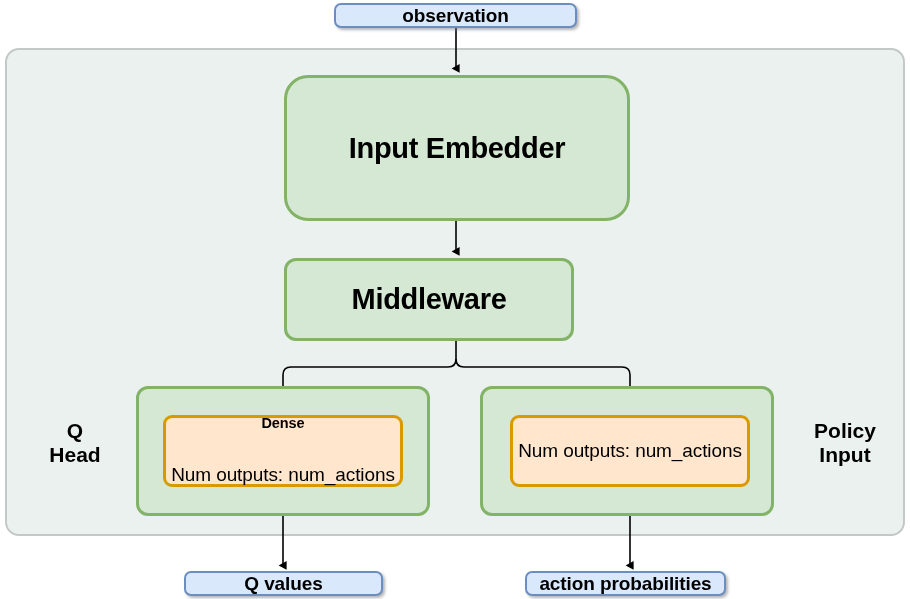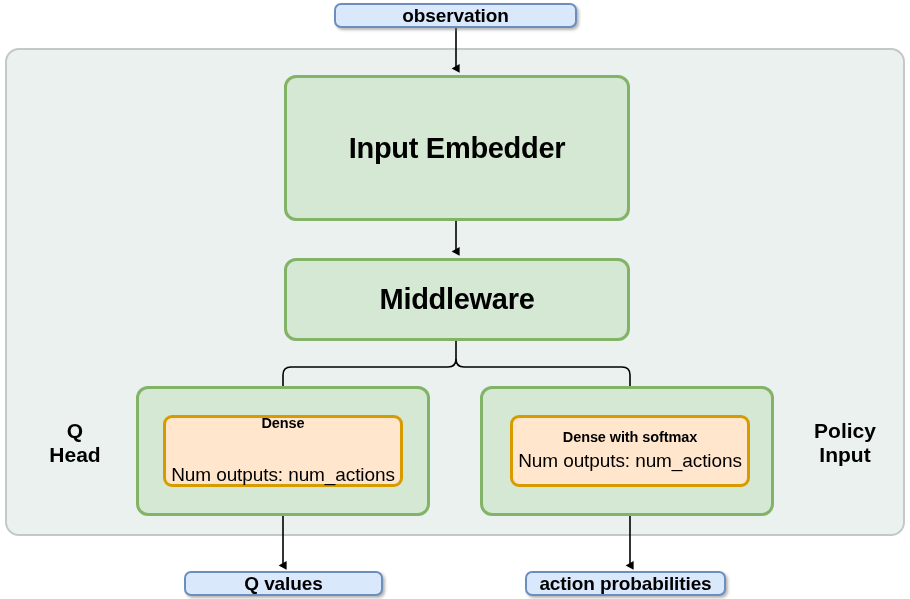--- a/index.html
+++ b/index.html
@@ -137,39 +137,38 @@
 
     <path d="M283,487 L283,566" stroke="#000000" stroke-width="1.6" fill="none" marker-end="url(#ah)"></path>
 
     <path d="M630,487 L630,566" stroke="#000000" stroke-width="1.6" fill="none" marker-end="url(#ah)"></path>
   </svg>
 
   <div class="node io-box" style="left:334px; top:3px; width:243px; height:25px;">
     <span>observation</span>
   </div>
 
-  <div class="node green-box" style="left:284px; top:75px; width:346px; height:146px;">
+  <div class="node green-box" style="left:284px; top:75px; width:346px; height:146px;border-radius:24px;">
     <span class="title">Input Embedder</span>
   </div>
 
-  <div class="node green-box" style="left:284px; top:258px; width:346px; height:83px;">
+  <div class="node green-box" style="left:284px; top:258px; width:290px; height:83px;">
     <span class="title">Middleware</span>
   </div>
 
   <div class="node head-box" style="left:136px; top:386px; width:294px; height:130px;"></div>
 
   <div class="node orange-box" style="left:163px; top:415px; width:240px; height:72px;gap:28px;">
     <span class="ob-title">Dense</span>
     <span class="ob-sub">Num outputs: num_actions</span>
   </div>
 
   <div class="node head-box" style="left:480px; top:386px; width:294px; height:130px;"></div>
 
   <div class="node orange-box" style="left:510px; top:415px; width:240px; height:72px;">
-    <span class="ob-title">Dense with softmax</span>
     <span class="ob-sub">Num outputs: num_actions</span>
   </div>
 
   <div class="side-label" style="left:30px; top:419px; width:90px;">Q
 Head</div>
 
   <div class="side-label" style="left:790px; top:419px; width:110px;">Policy
 Input</div>
 
   <div class="node io-box" style="left:184px; top:571px; width:199px; height:25px;">

